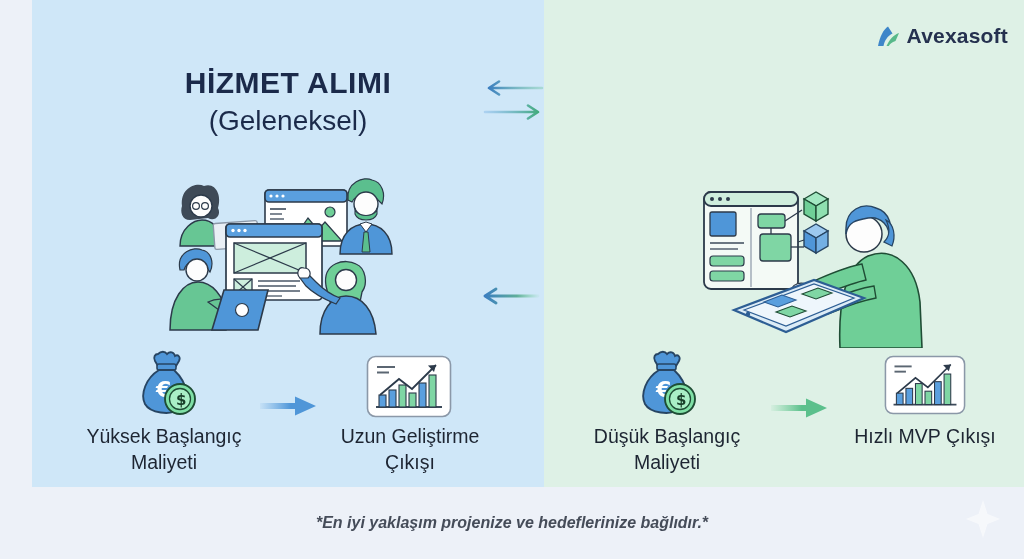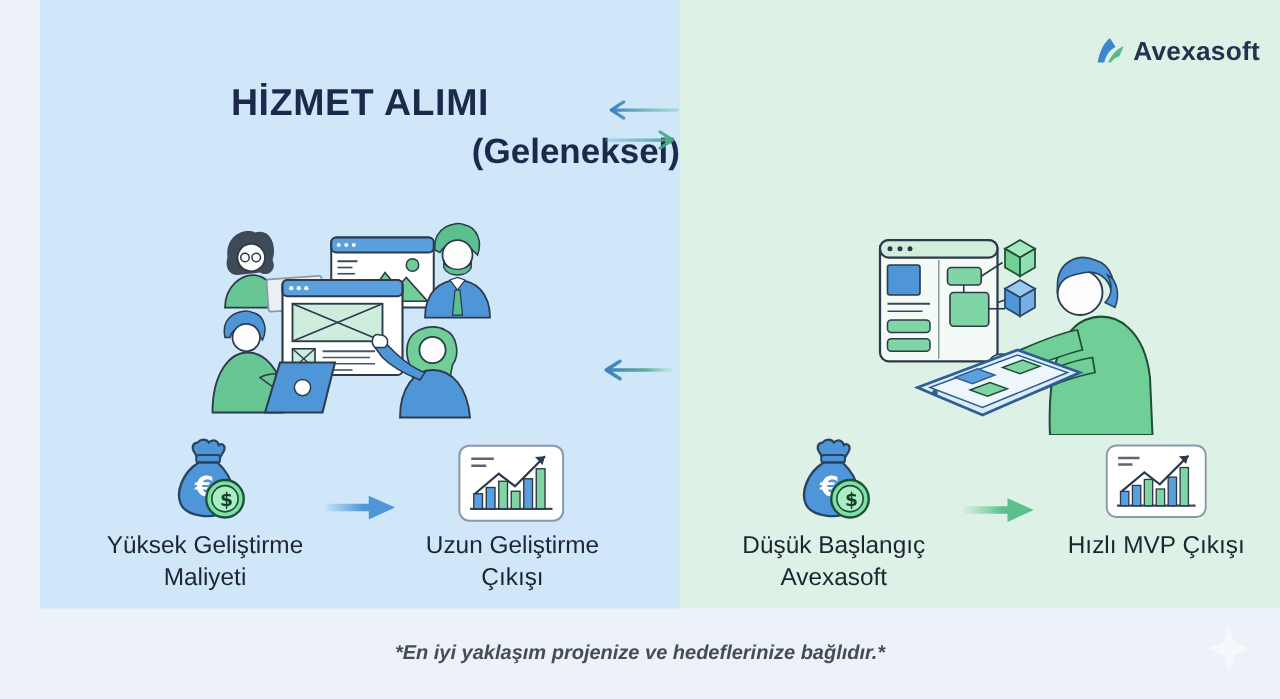--- a/index.html
+++ b/index.html
@@ -12,38 +12,38 @@
   .panels{
     position:absolute;left:0;top:0;width:1024px;height:487px;
     border-radius:26px;overflow:hidden;display:flex;padding-left:32px;
   }
   .panel{width:512px;height:100%;position:relative;}
   .panel-left{background:#cfe7f8;}
   .panel-right{background:#def1e6;}
 
   .title-block{position:absolute;left:0;top:64px;width:512px;text-align:center;color:#1b2a4a;}
   .title-line{font-size:30px;font-weight:bold;line-height:38px;letter-spacing:.5px;}
-  .subtitle-line{font-size:28px;font-weight:bold;line-height:38px;text-align:right;}
+  .subtitle-line{font-size:28px;font-weight:normal;line-height:38px;}
 
   .illus{position:absolute;}
   .illus-left{left:118px;top:162px;}
   .illus-right{left:120px;top:162px;}
 
   .metric-icon{position:absolute;}
   .caption{
     position:absolute;top:424px;text-align:center;
     font-size:19.5px;line-height:1.32;color:#1d2532;
   }
   .flow-arrow{position:absolute;}
 
   .exchange{position:absolute;}
 
   .logo{
     position:absolute;top:24px;right:16px;height:30px;
-    display:flex;align-items:flex-end;gap:7px;
+    display:flex;align-items:flex-start;gap:7px;
   }
   .logo-text{font-size:21px;font-weight:bold;color:#25314f;letter-spacing:.2px;}
 
   .footer{
     position:absolute;left:0;top:514px;width:1024px;text-align:center;
     font-size:16px;font-style:italic;color:#454c59;font-weight:bold;
   }
   .sparkle{position:absolute;left:966px;top:500px;opacity:.55;}
 </style>
 </head>
@@ -130,21 +130,21 @@
 
       <svg class="metric-icon" style="left:104px;top:350px;" width="62" height="68" viewBox="0 0 62 68">
         <path d="M22 4 C25 1 29 1 31 4 C34 1 38 2 39 6 C42 4 45 7 43 11 L40 16 L22 16 L19 11 C17 7 19 4 22 4 Z" fill="#4f96d8" stroke="#274563" stroke-width="1.8"></path>
         <rect x="21" y="14" width="19" height="6" rx="2" fill="#4f96d8" stroke="#274563" stroke-width="1.6"></rect>
         <path d="M23 20 C10 28 4 44 9 54 C14 63 34 66 44 59 C54 52 53 34 38 20 Z" fill="#4f96d8" stroke="#274563" stroke-width="1.9"></path>
         <text x="20" y="47" font-family="DejaVu Sans, sans-serif" font-size="22" font-weight="bold" fill="#ffffff">€</text>
         <circle cx="44" cy="49" r="15" fill="#7fe0a6" stroke="#1f4d35" stroke-width="1.9"></circle>
         <circle cx="44" cy="49" r="10.5" fill="#a9efc6" stroke="#1f4d35" stroke-width="1.3"></circle>
         <text x="40" y="55" font-family="DejaVu Sans, sans-serif" font-size="15" font-weight="bold" fill="#173c28">$</text>
       </svg>
-      <div class="caption" style="left:32px;width:200px;">Yüksek Geliştirme Maliyeti</div>
+      <div class="caption" style="left:32px;width:200px;">Yüksek Başlangıç Maliyeti</div>
 
       <svg class="flow-arrow" style="left:227px;top:394px;" width="58" height="24" viewBox="0 0 58 24">
         <defs>
           <linearGradient id="fadeBlue" x1="0" y1="0" x2="1" y2="0">
             <stop offset="0" stop-color="#5a9fde" stop-opacity="0.08"></stop>
             <stop offset="0.55" stop-color="#4f96d8"></stop>
             <stop offset="1" stop-color="#4f96d8"></stop>
           </linearGradient>
         </defs>
         <path d="M1 9 H36 V2.5 L57 12 L36 21.5 V15 H1 Z" fill="url(#fadeBlue)"></path>
@@ -225,21 +225,21 @@
 
       <svg class="metric-icon" style="left:92px;top:350px;" width="62" height="68" viewBox="0 0 62 68">
         <path d="M22 4 C25 1 29 1 31 4 C34 1 38 2 39 6 C42 4 45 7 43 11 L40 16 L22 16 L19 11 C17 7 19 4 22 4 Z" fill="#4f96d8" stroke="#274563" stroke-width="1.8"></path>
         <rect x="21" y="14" width="19" height="6" rx="2" fill="#4f96d8" stroke="#274563" stroke-width="1.6"></rect>
         <path d="M23 20 C10 28 4 44 9 54 C14 63 34 66 44 59 C54 52 53 34 38 20 Z" fill="#4f96d8" stroke="#274563" stroke-width="1.9"></path>
         <text x="20" y="47" font-family="DejaVu Sans, sans-serif" font-size="22" font-weight="bold" fill="#ffffff">€</text>
         <circle cx="44" cy="49" r="15" fill="#7fe0a6" stroke="#1f4d35" stroke-width="1.9"></circle>
         <circle cx="44" cy="49" r="10.5" fill="#a9efc6" stroke="#1f4d35" stroke-width="1.3"></circle>
         <text x="40" y="55" font-family="DejaVu Sans, sans-serif" font-size="15" font-weight="bold" fill="#173c28">$</text>
       </svg>
-      <div class="caption" style="left:23px;width:200px;">Düşük Başlangıç Avexasoft</div>
+      <div class="caption" style="left:23px;width:200px;">Düşük Başlangıç Maliyeti</div>
 
       <svg class="flow-arrow" style="left:225px;top:396px;" width="60" height="24" viewBox="0 0 58 24">
         <defs>
           <linearGradient id="fadeGreen" x1="0" y1="0" x2="1" y2="0">
             <stop offset="0" stop-color="#6fcf97" stop-opacity="0.08"></stop>
             <stop offset="0.55" stop-color="#5bc08c"></stop>
             <stop offset="1" stop-color="#5bc08c"></stop>
           </linearGradient>
         </defs>
         <path d="M1 9 H36 V2.5 L57 12 L36 21.5 V15 H1 Z" fill="url(#fadeGreen)"></path>

